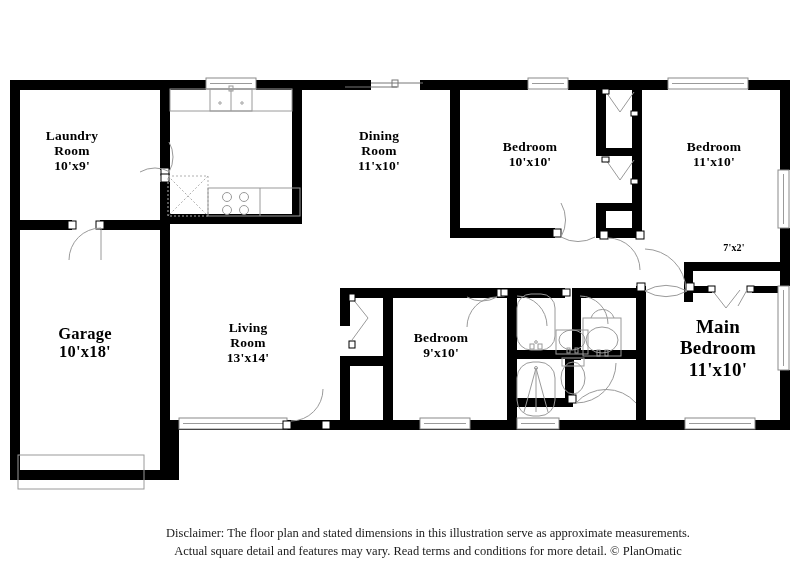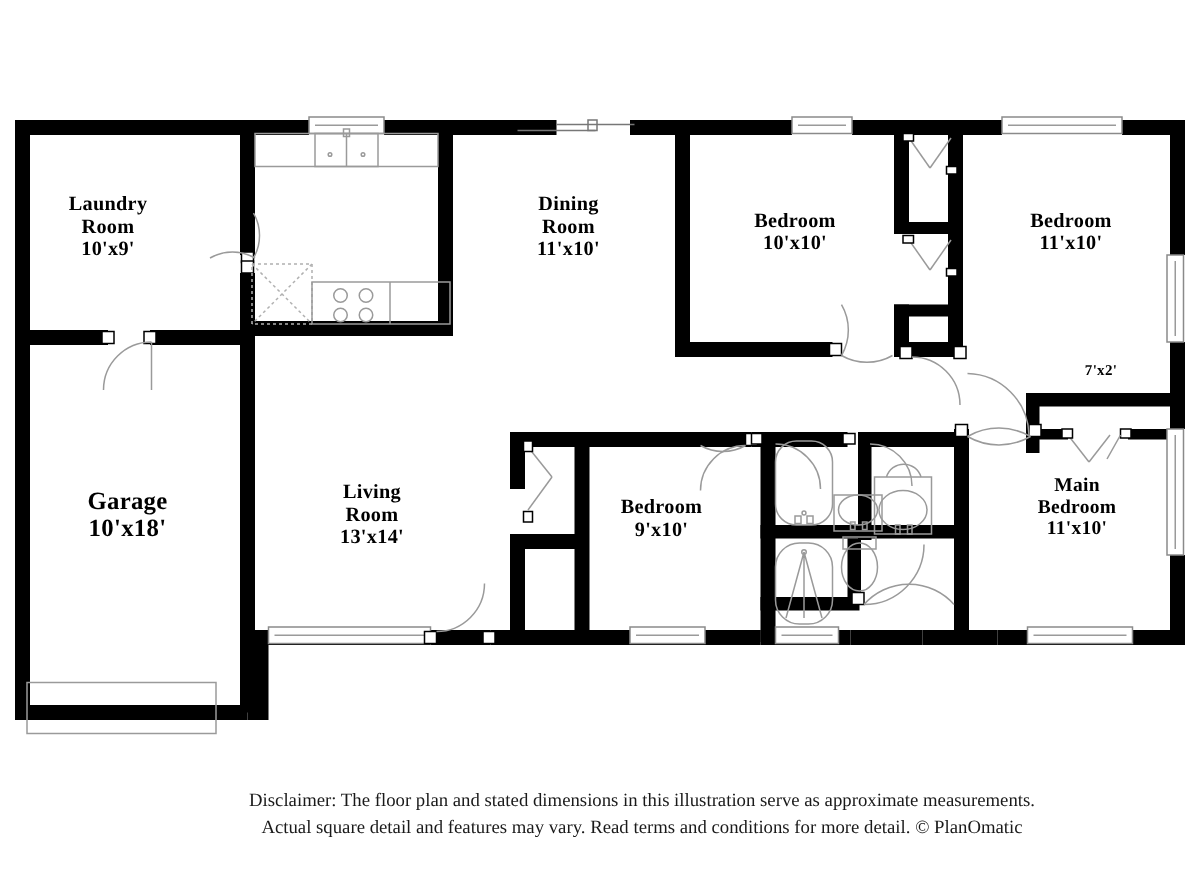--- a/index.html
+++ b/index.html
@@ -315,21 +315,21 @@
   <div class="room-label" style="left:85px; top:325px; width:142px; transform:translateX(-50%); font-size:16.5px;">Garage
 10'x18'</div>
 
   <div class="room-label" style="left:248px; top:296px; width:120px; transform:translateX(-50%); font-size:13.5px;margin-top:24px;">Living
 Room
 13'x14'</div>
 
   <div class="room-label" style="left:441px; top:330px; width:130px; transform:translateX(-50%); font-size:13.5px;">Bedroom
 9'x10'</div>
 
-  <div class="room-label" style="left:718px; top:316px; width:130px; transform:translateX(-50%); font-size:13px;">Main
+  <div class="room-label" style="left:718px; top:316px; width:130px; transform:translateX(-50%); font-size:19px;">Main
 Bedroom
 11'x10'</div>
 
   <div class="disclaimer" style="top:524px; font-size:12.5px;margin-left:28px;">
     <span class="disc-line">Disclaimer: The floor plan and stated dimensions in this illustration serve as approximate measurements.</span>
     <span class="disc-line">Actual square detail and features may vary. Read terms and conditions for more detail. © PlanOmatic</span>
   </div>
 
 </div>
 

